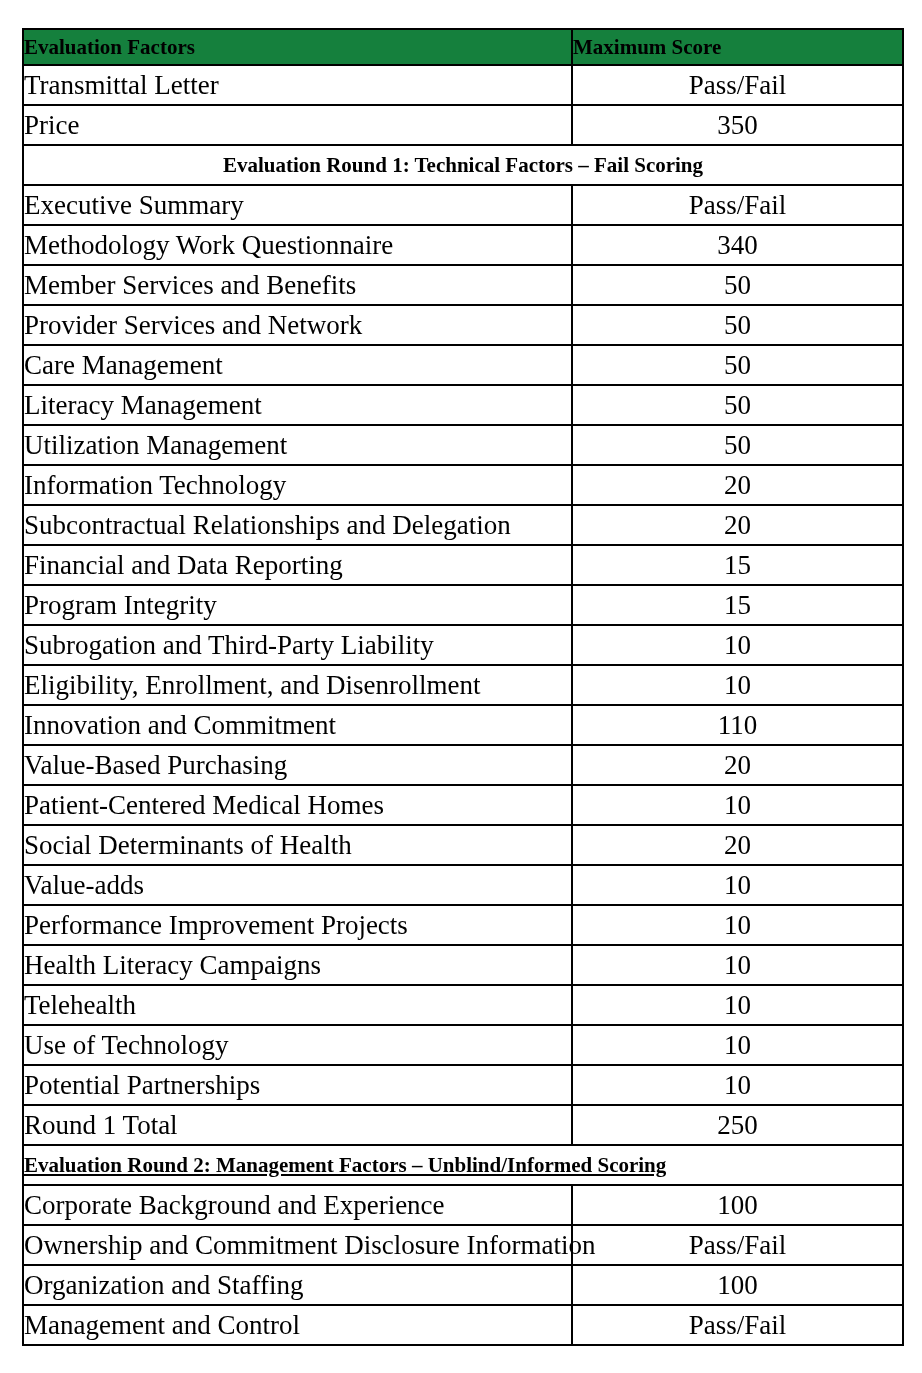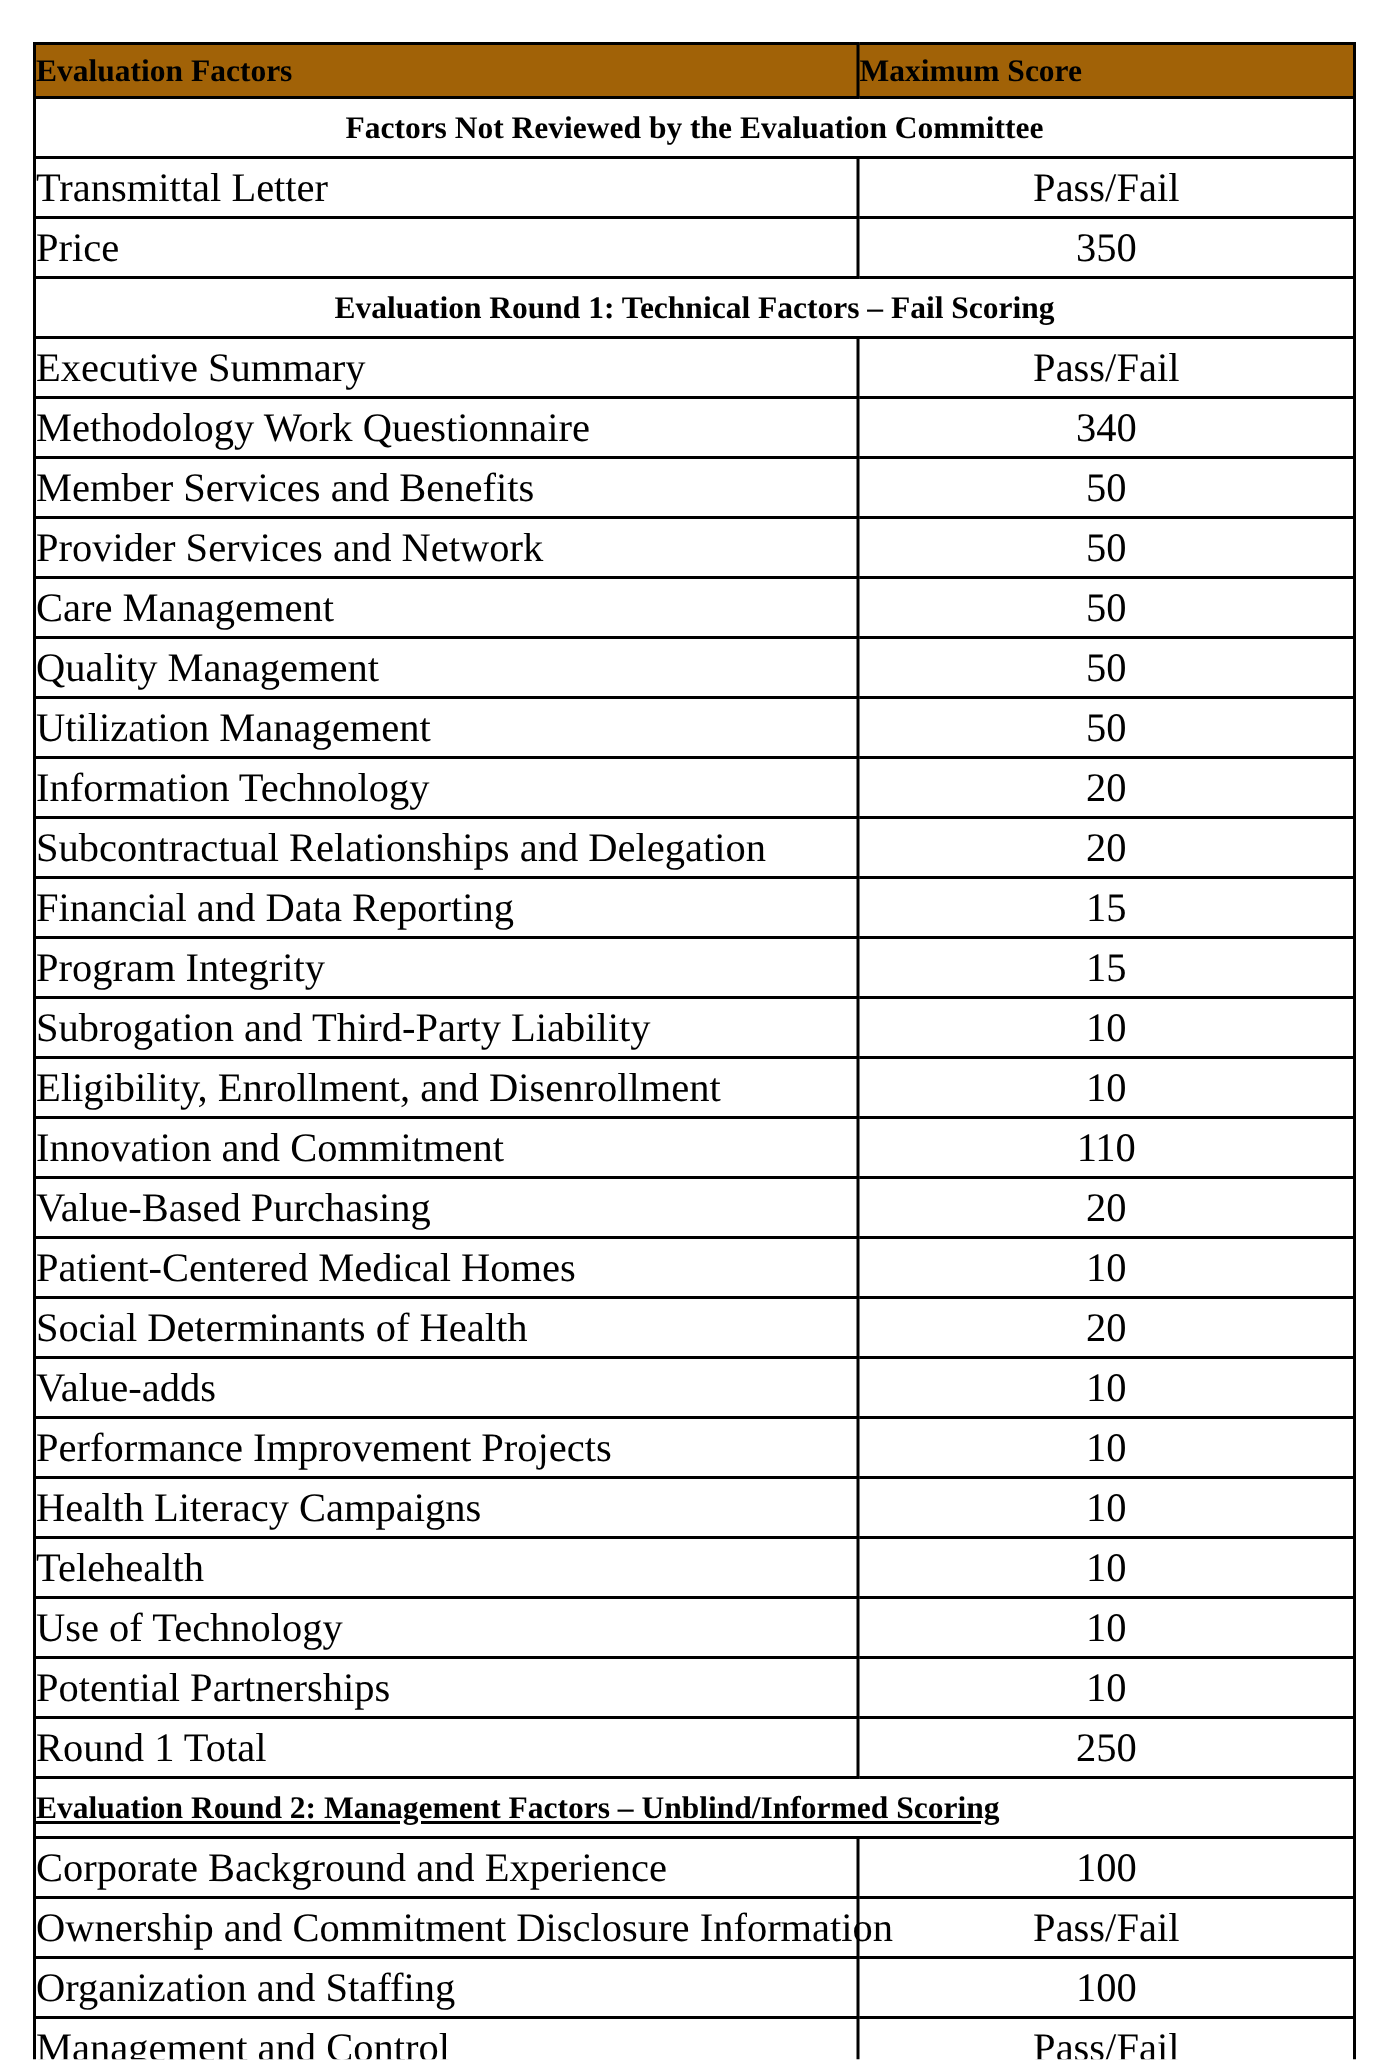--- a/index.html
+++ b/index.html
@@ -35,21 +35,21 @@
 
   #eval-table td, #eval-table th {
     border: 2px solid #000000;
     padding: 0;
     vertical-align: middle;
     color: #000000;
   }
 
   
   tr.header-row th {
-    background: #a16207;
+    background: #15803d;
     color: #ffffff;
     font-weight: bold;
     font-size: 21px;
     height: 34px;
     line-height: 34px;
     border-color: #2C4A77;
   }
   tr.header-row th.h-factor {
     text-align: left;
     padding-left: 13px;
@@ -107,23 +107,20 @@
       <col class="c-factor">
       <col class="c-score">
     </colgroup>
     <thead>
       <tr class="header-row">
         <th class="h-factor">Evaluation Factors</th>
         <th class="h-score">Maximum Score</th>
       </tr>
     </thead>
     <tbody id="table-body">
-        <tr class="section-row">
-          <td colspan="2">Factors Not Reviewed by the Evaluation Committee</td>
-        </tr>
         <tr class="data-row">
           <td class="cell-factor">Transmittal Letter</td>
           <td class="cell-score">Pass/Fail</td>
         </tr>
         <tr class="data-row">
           <td class="cell-factor">Price</td>
           <td class="cell-score">350</td>
         </tr>
         <tr class="section-row">
           <td colspan="2">Evaluation Round 1: Technical Factors – Fail Scoring</td>
@@ -142,21 +139,21 @@
         </tr>
         <tr class="data-row">
           <td class="cell-factor">Provider Services and Network</td>
           <td class="cell-score">50</td>
         </tr>
         <tr class="data-row">
           <td class="cell-factor">Care Management</td>
           <td class="cell-score">50</td>
         </tr>
         <tr class="data-row">
-          <td class="cell-factor">Quality Management</td>
+          <td class="cell-factor">Literacy Management</td>
           <td class="cell-score">50</td>
         </tr>
         <tr class="data-row">
           <td class="cell-factor">Utilization Management</td>
           <td class="cell-score">50</td>
         </tr>
         <tr class="data-row">
           <td class="cell-factor">Information Technology</td>
           <td class="cell-score">20</td>
         </tr>

